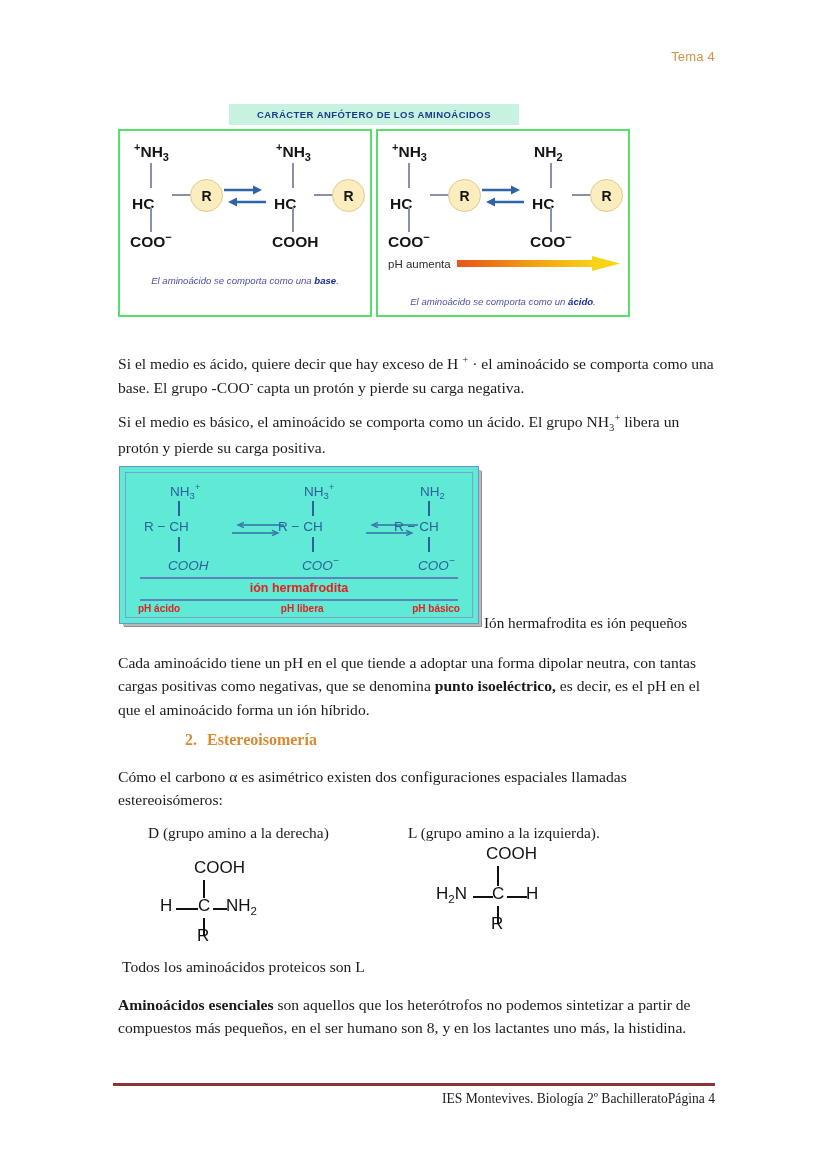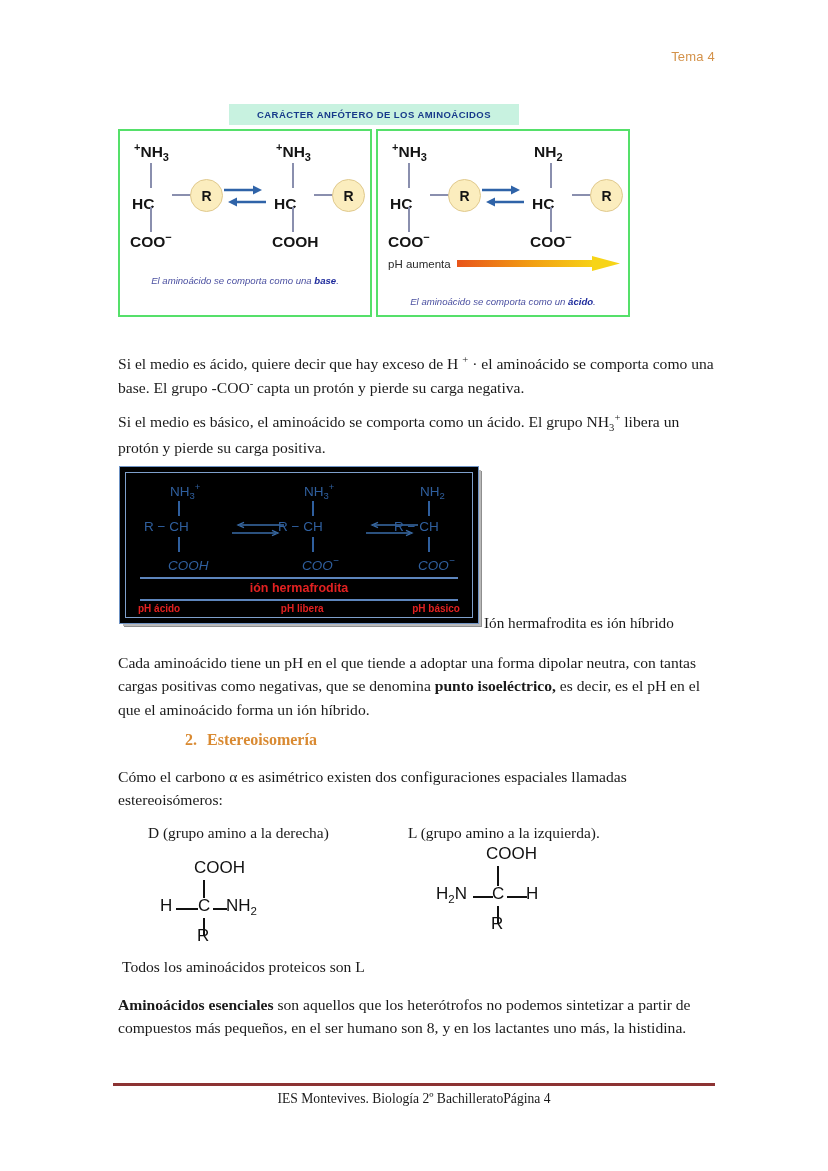--- a/index.html
+++ b/index.html
@@ -137,21 +137,21 @@
   }
   .para .sup { font-size: .68em; vertical-align: super; }
   .para .sub { font-size: .68em; vertical-align: sub; }
 
   
   .zw-frame {
     position: absolute;
     top: 466px; left: 119px;
     width: 360px; height: 158px;
     border: 1px solid #6f93c4;
-    background: #000000;
+    background: #5eead4;
     box-shadow: 3px 3px 0 -1px #b9b9b9, 4px 4px 0 -1px #8e8e8e;
   }
   .zw-inner {
     position: absolute;
     top: 5px; left: 5px; right: 5px; bottom: 5px;
     border: 1px solid #7e9fcb;
   }
   .zw-row { position: absolute; top: 8px; left: 0; right: 0; height: 96px; }
 
   .zwmol {
@@ -230,21 +230,21 @@
 
   
   .footer-rule {
     position: absolute;
     left: 113px; right: 113px; top: 1083px;
     height: 3px; background: #8c3333;
   }
   .footer-row {
     position: absolute;
     left: 113px; right: 113px; top: 1091px;
-    display: flex; justify-content: center;
+    display: flex; justify-content: flex-end;
     font-size: 13.6px;
     color: #1a1a1a;
   }
 </style>
 </head>
 <body>
 
 <div class="page">
 
   <div class="header-tema">Tema 4</div>
@@ -417,21 +417,21 @@
 
       <div class="zw-ph" style="top:130px;">
         <span>pH ácido</span>
         <span>pH libera</span>
         <span>pH básico</span>
       </div>
 
     </div>
   </div>
 
-  <div class="zw-sidecap">Ión hermafrodita es ión híbrido</div>
+  <div class="zw-sidecap">Ión hermafrodita es ión pequeños</div>
 
   <div class="para" style="top:651px;">
     <span>Cada aminoácido tiene un pH en el que tiende a adoptar una forma dipolar neutra, con tantas cargas positivas como negativas, que se denomina </span><b>punto isoeléctrico,</b><span> es decir, es el pH en el que el aminoácido forma un ión híbrido.</span>
   </div>
 
   <div class="h-section" style="top:731px;">
     <span class="num">2.</span><span>Estereoisomería</span>
   </div>
 
   <div class="para" style="top:765px;">Cómo el carbono α es asimétrico existen dos configuraciones espaciales llamadas estereoisómeros:</div>

